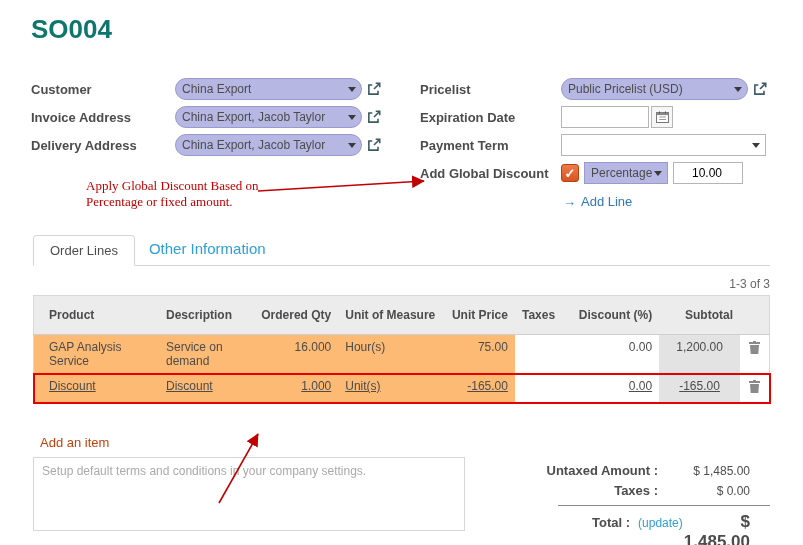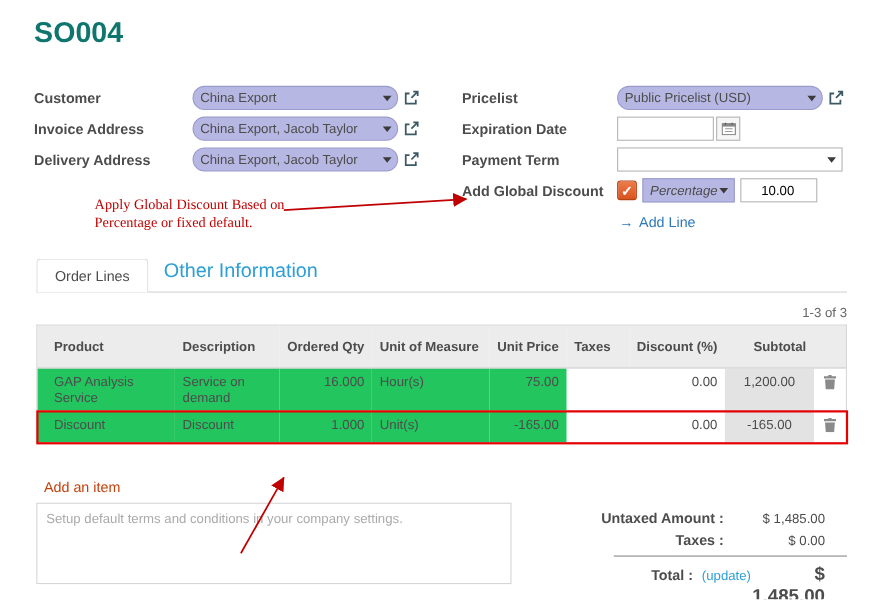--- a/index.html
+++ b/index.html
@@ -35,34 +35,34 @@
   .add-line .arrow { font-weight:bold; margin-right:5px; color:#2e79ba; }
 
   .note { position:absolute; font-family:"Liberation Serif", serif; font-size:13px; color:#c00000; line-height:1.2; }
   .note1 { left:86px; top:178px; width:190px; }
   .note2 { left:110px; top:501px; }
 
   .tabs { position:absolute; left:33px; top:236px; width:737px; height:30px;
           display:flex; align-items:flex-end; border-bottom:1px solid #d4d4d4; }
   .tab-active { padding:7px 16px; font-size:13px; background:#fff; border:1px solid #d4d4d4; border-bottom:1px solid #fff;
                 border-radius:4px 4px 0 0; margin-bottom:-1px; cursor:pointer; }
-  .tab-link { padding:8px 14px; font-size:18px; color:#2e9fd4; cursor:pointer; }
+  .tab-link { padding:8px 14px; font-size:15px; color:#2e9fd4; cursor:pointer; }
 
   .pager { position:absolute; right:33px; top:277px; font-size:12px; color:#666; }
 
   table.lines { position:absolute; left:33px; top:295px; width:737px; border-collapse:collapse;
                 font-size:12px; border:1px solid #d8d8d8; }
   .lines th { background:#ececec; font-weight:bold; padding:12px 7px; border-bottom:1px solid #cfcfcf;
               text-align:left; color:#4c4c4c; white-space:nowrap;margin-top:16px; }
   .lines td { padding:5px 7px; border-top:1px solid #d8d8d8; vertical-align:top; }
   .lines th.num, .lines td.num { text-align:right; }
-  .lines td.lav { background:#22c55e; }
+  .lines td.lav { background:#fdba74; }
   .lines td.sub { background:#e3e3e3;text-align:center; }
   .lines th.first, .lines td.first { padding-left:15px; }
-  tr.highlight { outline:2px solid #e60000; outline-offset:-1px; }
+  tr.highlight { outline:2px solid #e60000; outline-offset:-1px;text-decoration:underline; }
   .trash { background:none; border:none; padding:1px 2px; cursor:pointer; }
 
   .add-item { position:absolute; left:33px; top:429px; padding:6px 7px; font-size:13px; color:#c2410c; cursor:pointer; }
 
   .terms { position:absolute; left:33px; top:457px; width:432px; height:74px; border:1px solid #d6d6d6;
            resize:none; font-family:"Liberation Sans", sans-serif; font-size:12px; color:#4c4c4c; padding:6px 8px; }
   .terms::placeholder { color:#aaa; }
 
   .totals { position:absolute; left:520px; top:463px; width:250px; }
   .t-row { display:flex; align-items:baseline; margin-bottom:5px; }
@@ -153,32 +153,32 @@
       <span class="flabel r">Payment Term</span>
       <div class="sel white w205">
         <span></span>
       </div>
     </div>
     <div class="frow">
       <span class="flabel r">Add Global Discount</span>
       <div class="chk">
         <span>✓</span>
       </div>
-      <div class="sel w84" style="margin-right:5px;font-style:italic;">
+      <div class="sel w84" style="margin-right:5px;">
         <span>Percentage</span>
       </div>
       <input class="txt w70" value="10.00" style="">
     </div>
     <div class="add-line">
       <span class="arrow">→</span>
       <span>Add Line</span>
     </div>
   </div>
 
-  <div class="note note1">Apply Global Discount Based on Percentage or fixed default.</div>
+  <div class="note note1">Apply Global Discount Based on Percentage or fixed amount.</div>
   <div class="note note2">Added Discount Line</div>
 
   <div class="tabs">
     <div class="tab-active">Order Lines</div>
     <div class="tab-link">Other Information</div>
   </div>
 
   <div class="pager">1-3 of 3</div>
 
   <table class="lines">

